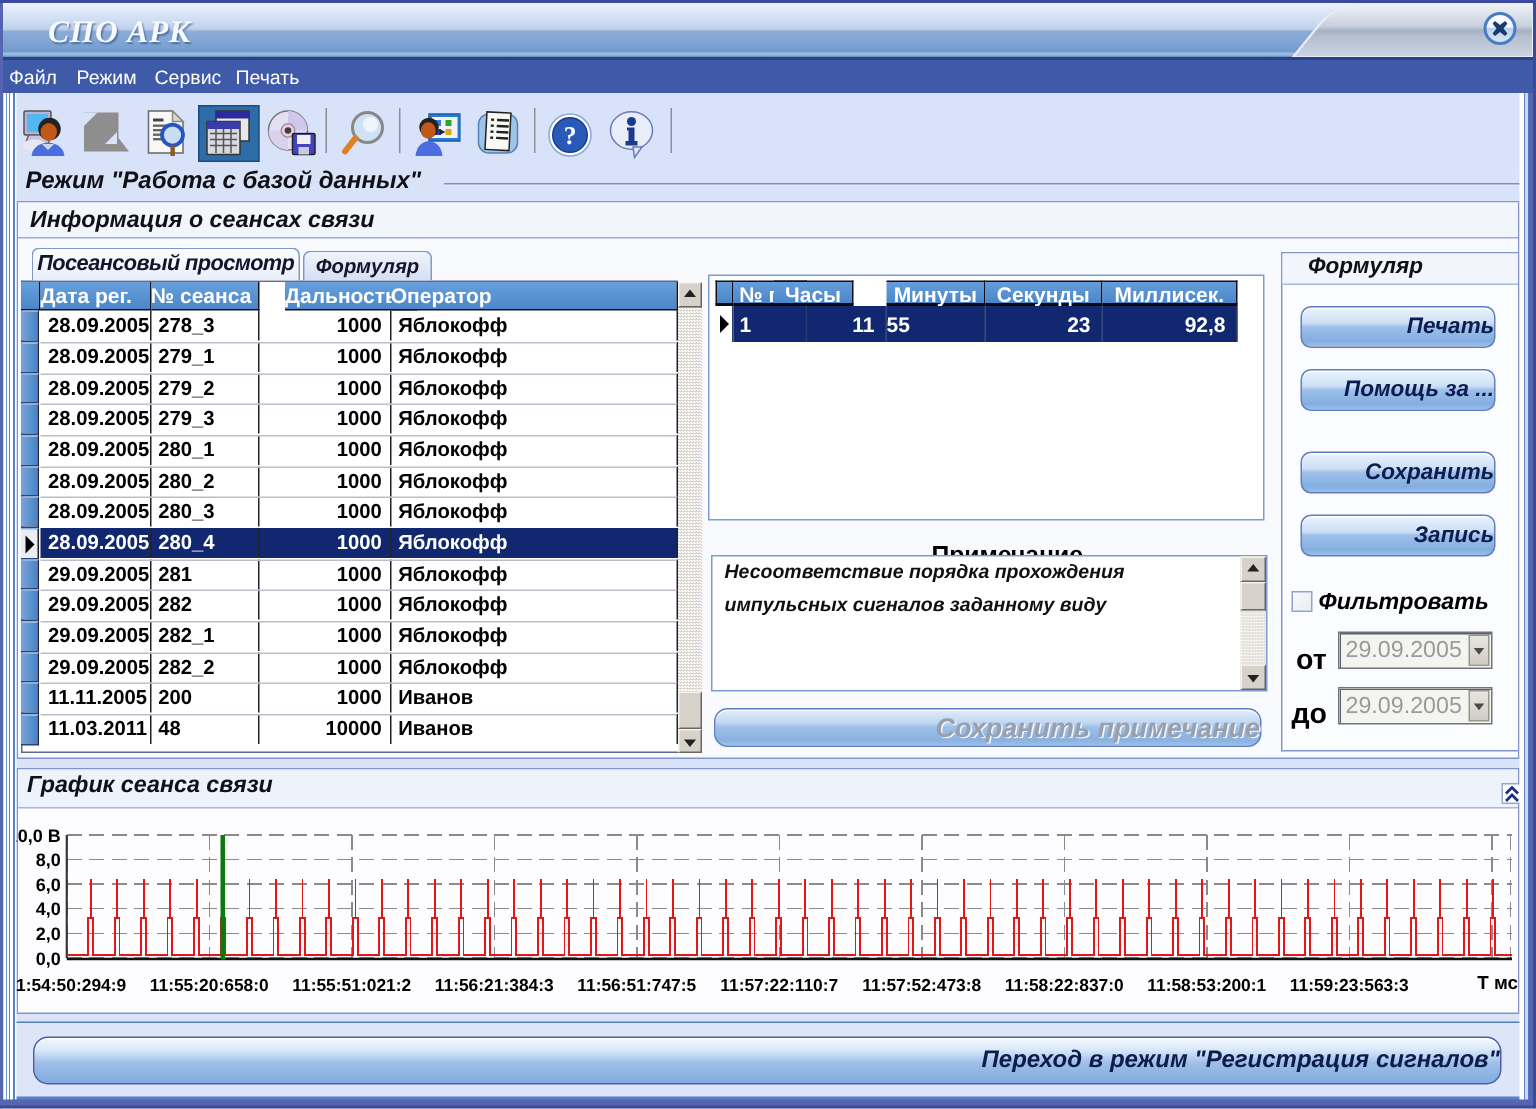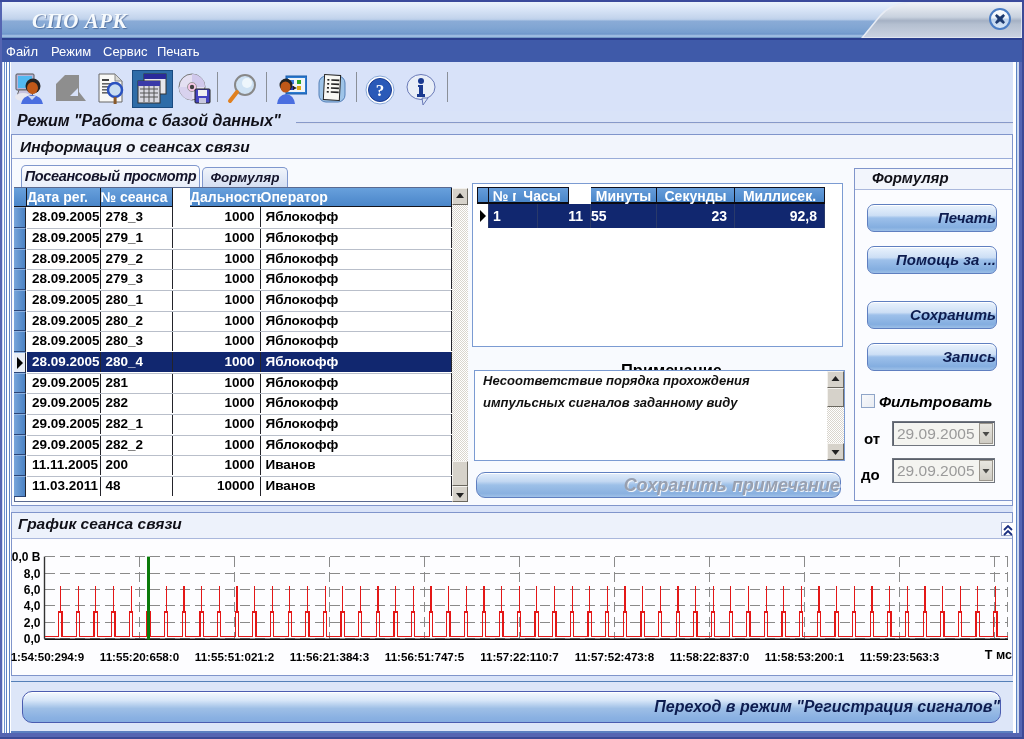--- a/index.html
+++ b/index.html
@@ -94,21 +94,21 @@
      border:1px solid #4a5cb0;
      background:linear-gradient(#f4f9fe 0%, #d7e6f8 28%, #9ebfe6 55%, #8ab1e2 85%, #85ade0 100%); }
   #bottompanel { left:6px; top:681px; width:1011px; height:52px; border:1px solid #5580b8; background:#dde6f8; }
 
   
   #formpanel { left:854px; top:168px; width:159px; height:333px; background:#fbfcff; border:1px solid #8095cb; }
   #formtitle { left:872px; top:169px; font-size:15px; font-weight:bold; font-style:italic; color:#101018; }
   .fbtn { width:130px; height:28px; left:867px; font-size:15px; line-height:26px; }
   #chk { left:861px; top:394px; width:14px; height:14px; background:linear-gradient(135deg,#f8f9fb,#e8ecf2); border:1px solid #8fa5c8; }
   #chklabel { left:879px; top:393px; font-size:15.5px; font-weight:bold; font-style:italic; color:#000; }
-  .dlabel { position:absolute; font-size:15px; font-weight:bold; color:#000; }
+  .dlabel { position:absolute; font-size:19px; font-weight:bold; color:#000; }
   .dd { position:absolute; left:892px; width:103px; height:25px; background:#f4f4f0; border:1px solid #70757e;
         box-shadow:inset 1px 1px 0 #5a606c; color:#9a9a9a; font-size:15.5px; line-height:23px; padding-left:4px; }
   .ddbtn { position:absolute; left:979px; width:14px; height:21px; background:linear-gradient(#e8e6e0,#cfccc4);
         border:1px solid #9a958c; }
 
   
   #chartpanel { left:11px; top:512px; width:1002px; height:164px; background:#fdfdff; border:1px solid #8095cb; }
   #charttitle { left:18px; top:515px; font-size:15.5px; font-weight:bold; font-style:italic; color:#101018; }
   #chev { left:1001px; top:522px; width:14px; height:14px; border:1px solid #9aa6c8; background:#fff; }
 

